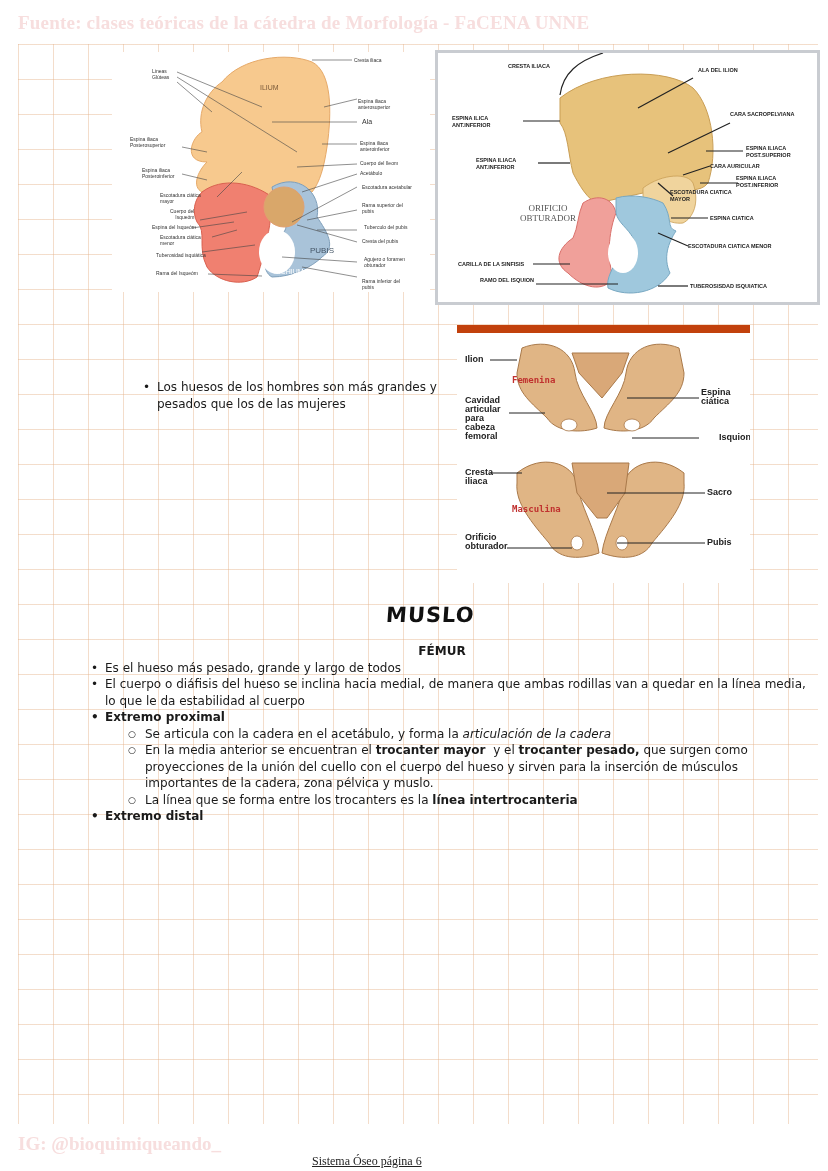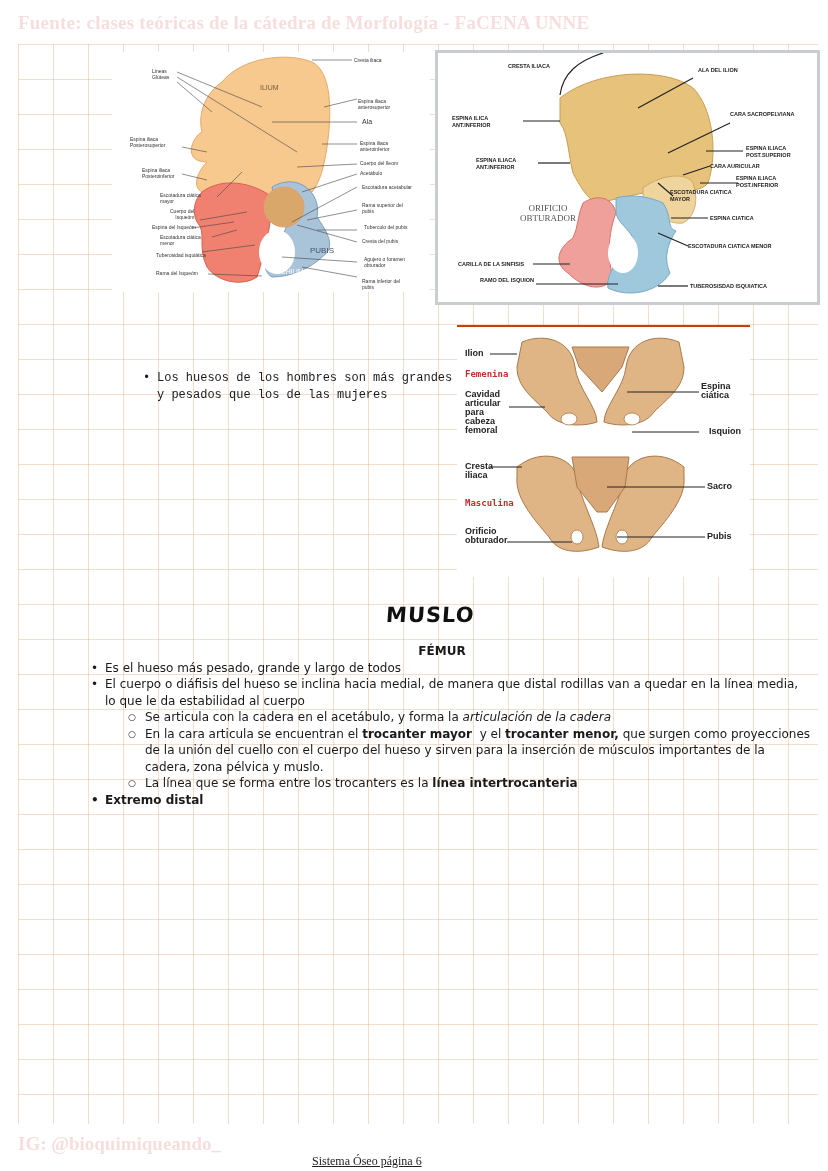--- a/index.html
+++ b/index.html
@@ -27,29 +27,29 @@
       font-family: "Liberation Serif", serif; font-weight: bold; font-size: 19px;
       color: #f7dede;
     }
     .footer-page {
       position: absolute; left: 312px; top: 1154px;
       font-family: "Liberation Serif", serif; font-size: 12px; color: #222; text-decoration: underline;
     }
     .figure { position: absolute; background: #fff; overflow: hidden; }
     .fig1 { left: 112px; top: 52px; width: 318px; height: 240px; }
     .fig2 { left: 435px; top: 50px; width: 385px; height: 255px; border: 3px solid #c9ccd1; box-sizing: border-box; }
-    .fig3 { left: 457px; top: 325px; width: 293px; height: 250px; border-top: 2px solid #c2410c; }
+    .fig3 { left: 457px; top: 325px; width: 293px; height: 250px; border-top: 8px solid #c2410c; }
     .lbl { position: absolute; font-size: 5px; line-height: 6px; color: #333; white-space: pre-line; font-family: "Liberation Sans", sans-serif; }
     .lbl2 { position: absolute; font-size: 5.5px; line-height: 7px; color: #222; font-weight: bold; white-space: pre-line; font-family: "Liberation Sans", sans-serif; }
     .lbl3 { position: absolute; font-size: 9px; line-height: 9px; color: #222; font-weight: bold; white-space: pre-line; font-family: "Liberation Sans", sans-serif; }
-    .lbl3.red { color: #c0312f; font-family: "DejaVu Sans Mono", monospace; font-size: 9px; }
+    .lbl3.red { color: #c0312f; font-family: "DejaVu Sans Mono", monospace; font-size: 9px; margin-left: 47px; }
     .serif-lbl { position: absolute; font-family: "Liberation Serif", serif; font-size: 9px; line-height: 10px; color: #555; text-align: center; white-space: pre-line; }
     .bone-label { position: absolute; font-size: 7px; color: #7a5a3a; font-family: "Liberation Sans", sans-serif; }
     .text-block { position: absolute; font-family: "DejaVu Sans", sans-serif; font-size: 12px; line-height: 16.5px; color: #1a1a1a; }
-    .pelvis-notes { left: 124px; top: 370px; width: 330px; font-family: Liberation Mono, monospace; }
+    .pelvis-notes { left: 124px; top: 379px; width: 330px; }
     ul { margin: 0; padding: 0; list-style: none; }
     .b1 { position: relative; padding-left: 33px; }
     .b1::before { content: "\2022"; position: absolute; left: 19px; top: 0; }
     .b2 { position: relative; padding-left: 73px; }
     .b2::before { content: "\25CB"; position: absolute; left: 56px; top: 0; font-size: 9px; }
     .femur-notes { left: 72px; top: 643px; width: 740px; }
     .notes-heading { font-weight: bold; text-align: center; }
     .muslo-title {
       position: absolute; left: 386px; top: 603px;
       font-family: "DejaVu Sans", sans-serif; font-size: 21px; font-weight: bold; letter-spacing: 1px;
@@ -213,21 +213,21 @@
   </svg>
   <div class="lbl3" style="left:8px;top:22px;">Ilion</div>
   <div class="lbl3 red" style="left:8px;top:43px;">Femenina</div>
   <div class="lbl3" style="left:8px;top:63px;">Cavidad
 articular
 para
 cabeza
 femoral</div>
   <div class="lbl3" style="left:244px;top:55px;">Espina
 ciática</div>
-  <div class="lbl3" style="left:252px;top:100px;">Isquion</div>
+  <div class="lbl3" style="left:262px;top:100px;">Isquion</div>
   <div class="lbl3" style="left:8px;top:135px;">Cresta
 iliaca</div>
   <div class="lbl3" style="left:250px;top:155px;">Sacro</div>
   <div class="lbl3 red" style="left:8px;top:172px;">Masculina</div>
   <div class="lbl3" style="left:8px;top:200px;">Orificio
 obturador</div>
   <div class="lbl3" style="left:250px;top:205px;">Pubis</div>
 </div>
 
 <div class="text-block pelvis-notes">
@@ -237,25 +237,26 @@
   <ul>
   </ul>
 </div>
 
 <div class="muslo-title">MUSLO</div>
 
 <div class="text-block femur-notes">
   <div class="notes-heading">FÉMUR</div>
   <ul>
     <li class="b1">Es el hueso más pesado, grande y largo de todos</li>
-    <li class="b1">El cuerpo o diáfisis del hueso se inclina hacia medial, de manera que distal rodillas van a quedar en la línea media, lo que le da estabilidad al cuerpo</li>
+    <li class="b1">El cuerpo o diáfisis del hueso se inclina hacia medial, de manera que ambas rodillas van a quedar en la línea media, lo que le da estabilidad al cuerpo</li>
+    <li class="b1 bold">Extremo proximal</li>
   </ul>
   <ul>
     <li class="b2"><span>Se articula con la cadera en el acetábulo, y forma la </span><span class="italic">articulación de la cadera</span></li>
-    <li class="b2"><span>En la cara articula se encuentran el </span><b>trocanter mayor</b><span style="white-space:pre;">  y el </span><b>trocanter menor,</b><span> que surgen como proyecciones de la unión del cuello con el cuerpo del hueso y sirven para la inserción de músculos importantes de la cadera, zona pélvica y muslo.</span></li>
+    <li class="b2"><span>En la media anterior se encuentran el </span><b>trocanter mayor</b><span style="white-space:pre;">  y el </span><b>trocanter pesado,</b><span> que surgen como proyecciones de la unión del cuello con el cuerpo del hueso y sirven para la inserción de músculos importantes de la cadera, zona pélvica y muslo.</span></li>
     <li class="b2"><span>La línea que se forma entre los trocanters es la </span><b>línea intertrocanteria</b></li>
   </ul>
   <ul>
     <li class="b1 bold">Extremo distal</li>
   </ul>
 </div>
 
 <div class="watermark-bottom">IG: @bioquimiqueando_</div>
 <div class="footer-page">Sistema Óseo página 6</div>
 

